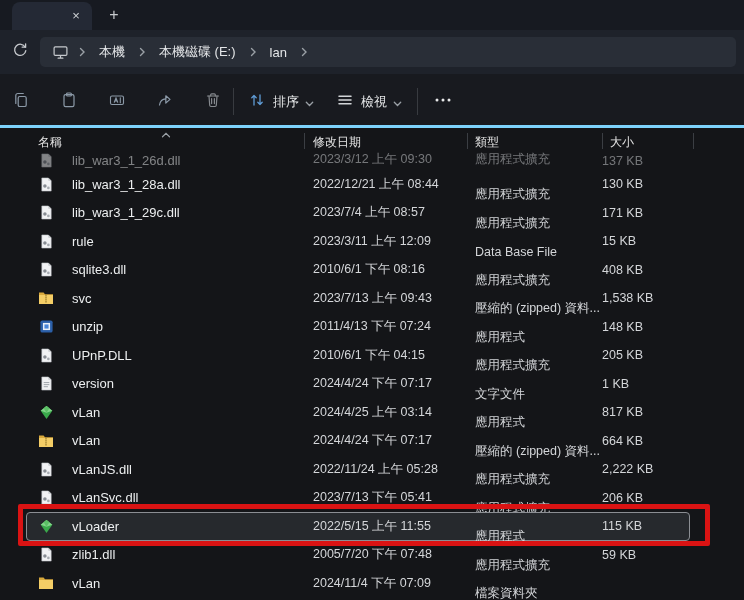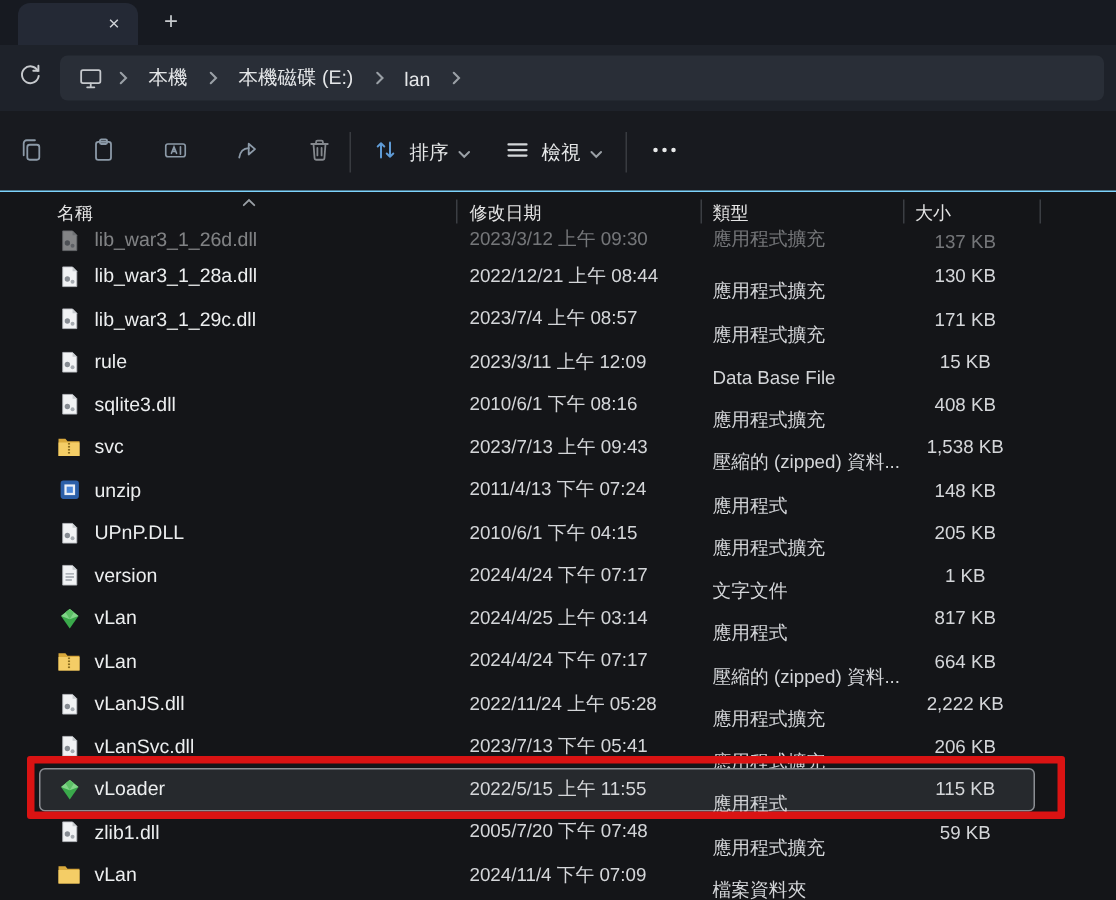--- a/index.html
+++ b/index.html
@@ -20,43 +20,43 @@
   .refresh-btn{position:absolute;left:6px;top:11px;width:28px;height:22px;display:flex;
        align-items:center;justify-content:center;}
   .addr-field{position:absolute;left:40px;top:7px;width:696px;height:30px;background:#292e37;
        border-radius:5px;display:flex;align-items:center;padding:0 12px;box-sizing:border-box;}
   .crumb{font-size:13px;color:#e4e6e8;padding:2px 6px;border-radius:3px;white-space:nowrap;}
   .crumb-sep{display:flex;align-items:center;margin:0 7px;}
   .device-icon{display:flex;align-items:center;margin-right:2px;}
 
   
   .toolbar{position:absolute;top:74px;left:0;right:0;height:54px;background:#181a1f;
-       border-bottom:1px solid #7dd3fc;box-sizing:border-box;}
+       border-bottom:3px solid #7dd3fc;box-sizing:border-box;}
   .tbtn{position:absolute;top:15px;height:26px;display:flex;align-items:center;
        justify-content:center;border-radius:4px;}
   .tbtn.icon-only{width:26px;}
   .tbtn .tlabel{font-size:13px;color:#e6e8e9;margin:0 6px 0 7px;white-space:nowrap;}
   .tb-divider{position:absolute;top:14px;width:1px;height:27px;background:#383b40;}
 
   
   .list-header{position:absolute;top:130px;left:0;right:0;height:22px;font-size:12px;color:#e5e5e5;}
   .hcell{position:absolute;top:4px;white-space:nowrap;}
   .hdiv{position:absolute;top:3px;width:1px;height:16px;background:#3b3e43;}
   .sort-caret{position:absolute;left:161px;top:-3px;}
 
   
   .rows{position:absolute;top:152px;left:0;right:0;}
   .row{position:relative;height:28.5px;display:flex;align-items:center;font-size:13px;}
   .row.partial{height:18px;overflow:hidden;align-items:flex-end;opacity:.5;}
   .row.partial .cell{padding-bottom:2px;}
   .cell{position:relative;box-sizing:border-box;white-space:nowrap;overflow:hidden;}
-  .c-name{width:304px;display:flex;align-items:flex-start;gap:9px;padding-left:38px;color:#eceeef;}
+  .c-name{width:304px;display:flex;align-items:center;gap:18px;padding-left:38px;color:#eceeef;}
   .c-date{width:163px;padding-left:9px;color:#d4d6d9;font-size:12.5px;}
   .c-type{width:135px;padding-left:8px;color:#d4d6d9;font-size:12.5px;margin-top:21px;}
-  .c-size{width:91px;text-align:center;padding-right:8px;color:#d4d6d9;font-size:12.5px;}
+  .c-size{width:91px;text-align:left;padding-right:8px;color:#d4d6d9;font-size:12.5px;}
   .ficon{width:16px;height:16px;flex:0 0 16px;display:flex;align-items:center;justify-content:center;}
   .sel-overlay{position:absolute;left:26px;right:54px;top:0;bottom:0;background:#26292d;
        border:1px solid #8b8e93;border-radius:4px;box-sizing:border-box;}
 
   
   .red-annotation{position:absolute;left:18px;top:504px;width:692px;height:42px;
        border:5px solid #da1313;border-radius:2px;box-sizing:border-box;z-index:20;pointer-events:none;}
 </style>
 </head>
 <body>

